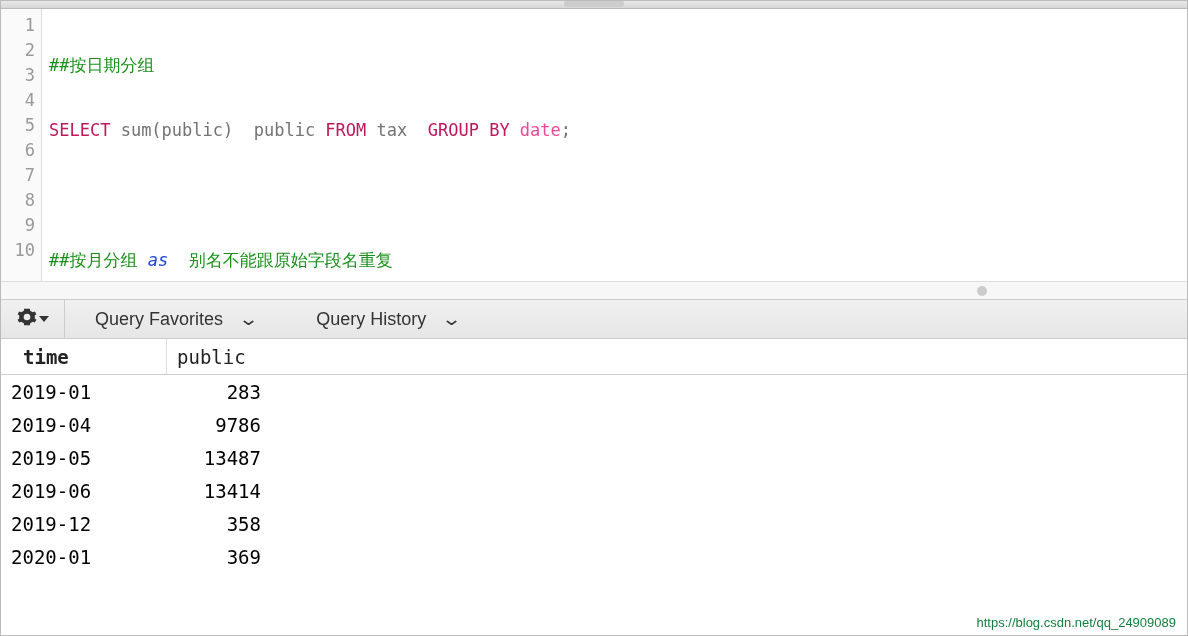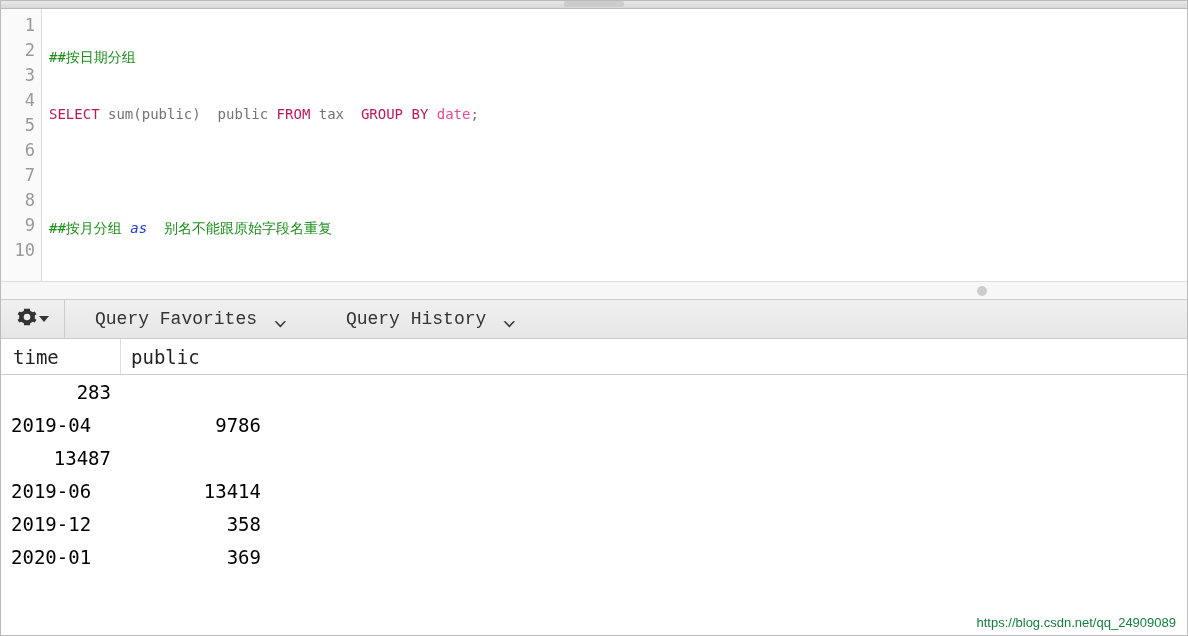--- a/index.html
+++ b/index.html
@@ -45,21 +45,21 @@
     padding-right: 6px;
   }
   .gutter-border {
     width: 6px;
     border-left: 1px solid #ddd;
     background: #fff;
   }
   .code {
     flex: 1;
     padding-top: 4px;
-    font-size: 14px;
+    font-size: 17px;
     white-space: pre;
     overflow: hidden;
   }
   .code .line {
     height: 25px;
     line-height: 25px;
     padding-left: 2px;
   }
   .c-comment { color: #1a8f1a; }
   .c-kw { color: #be185d; }
@@ -79,21 +79,21 @@
     border-radius: 50%;
     background: #ccc;
   }
   .toolbar {
     height: 40px;
     background: linear-gradient(#f0f0f0, #e6e6e6);
     border-top: 1px solid #ccc;
     border-bottom: 1px solid #ccc;
     display: flex;
     align-items: flex-end;
-    font-family: Liberation Mono, monospace;
+    font-family: Liberation Sans, sans-serif;
     font-size: 18px;
     color: #333;
   }
   .gear-wrap {
     width: 64px;
     display: flex;
     align-items: center;
     justify-content: center;
     border-right: 1px solid #ccc;
     height: 100%;
@@ -124,25 +124,25 @@
   }
   .results-header {
     display: flex;
     border-bottom: 1px solid #ccc;
     height: 36px;
     align-items: center;
     background: #fff;
     color: #222;
   }
   .col-time {
-    width: 120px;
-    padding-left: 12px;
+    width: 166px;
+    padding-left: 22px;
     border-right: 1px solid #ddd;
     height: 100%;
-    display:flex; align-items:center;
+    display:flex; align-items:center;font-weight:bold;
   }
   .col-public {
     width: 120px;
     padding-left: 10px;
     height: 100%;
     display:flex; align-items:center;
   }
   .results-row {
     display: flex;
     height: 33px;
@@ -225,27 +225,29 @@
   </div>
 </div>
 
 <div class="results">
   <div class="results-header">
     <div class="col-time">time</div>
     <div class="col-public">public</div>
   </div>
   <div id="results-body">
       <div class="results-row">
+        <div class="cell-time">2019-01</div>
         <div class="cell-public">283</div>
       </div>
       <div class="results-row">
         <div class="cell-time">2019-04</div>
         <div class="cell-public">9786</div>
       </div>
       <div class="results-row">
+        <div class="cell-time">2019-05</div>
         <div class="cell-public">13487</div>
       </div>
       <div class="results-row">
         <div class="cell-time">2019-06</div>
         <div class="cell-public">13414</div>
       </div>
       <div class="results-row">
         <div class="cell-time">2019-12</div>
         <div class="cell-public">358</div>
       </div>

